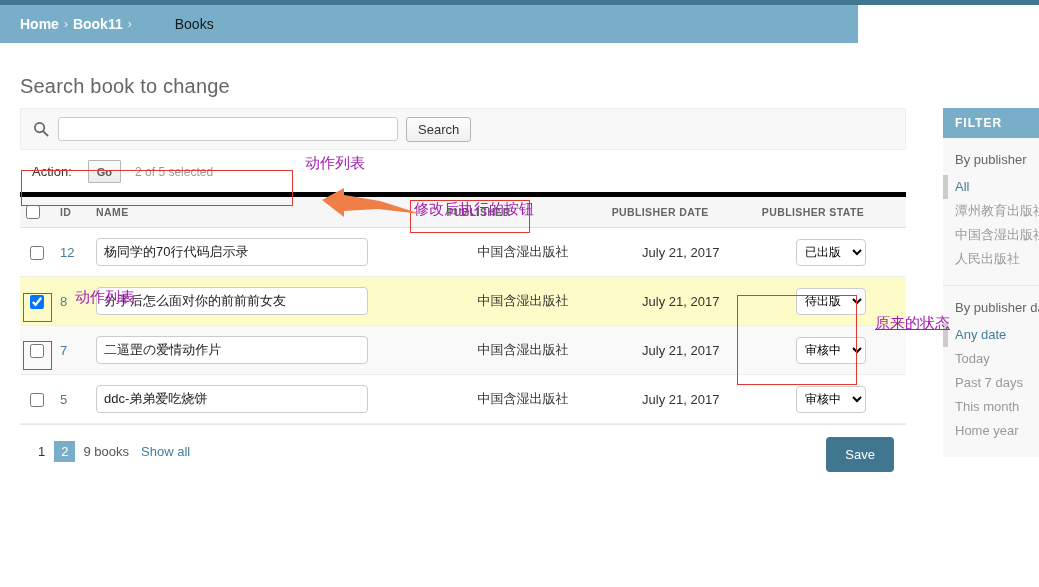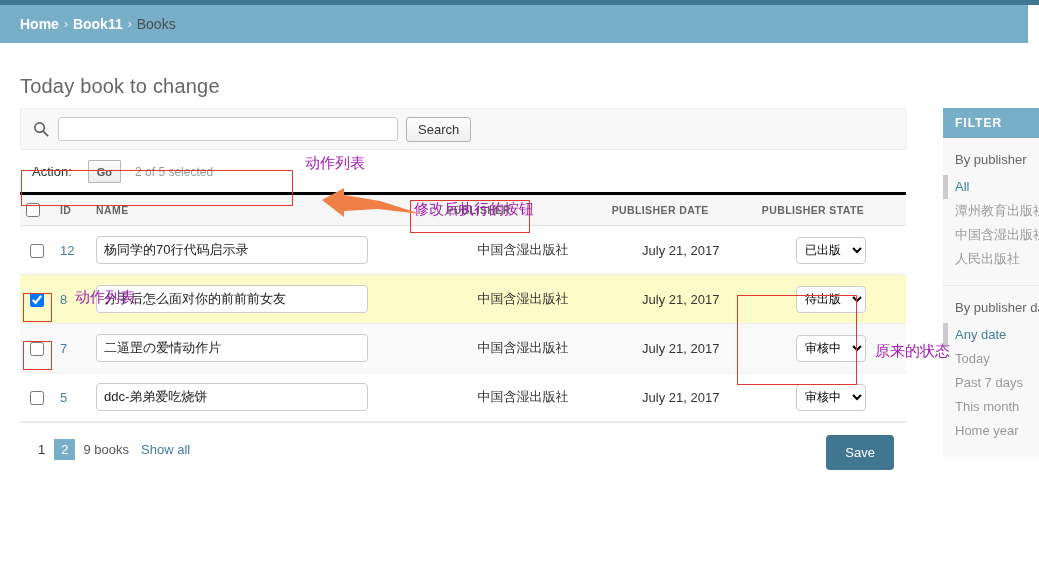--- a/index.html
+++ b/index.html
@@ -19,30 +19,30 @@
     overflow: hidden;
     background: #fff;
   }
 
   
   .topstrip {
     position: absolute; left: 0; top: 0; width: 1039px; height: 5px;
     background: #417690;
   }
   .breadcrumbs {
-    position: absolute; left: 0; top: 5px; width: 1028px; height: 38px;
+    position: absolute; left: 0; top: 5px; width: 858px; height: 38px;
     background: #79aec8;
     color: #ffffff;
     font-size: 14px;
     padding: 0 20px;
     display: flex; align-items: center;
   }
   .bc-link { color: #ffffff; font-weight: bold; text-decoration: none; }
   .bc-sep  { color: #ffffff; margin: 0 5px; font-size: 12px; opacity: .85; }
-  .bc-cur  { color: #404040; font-weight: normal; opacity: .85; }
+  .bc-cur  { color: #000000; font-weight: normal; opacity: .85; margin-left: 38px; }
 
   
   .page-title {
     position: absolute; left: 20px; top: 62px;
     font-size: 20px; font-weight: normal; color: #666;
     letter-spacing: .2px;
   }
 
   
   .content {
@@ -110,21 +110,21 @@
 
   
   table.results {
     width: 886px;
     border-collapse: collapse;
     background: #fff;
     table-layout: fixed;
   }
   table.results thead th {
     background: #f6f6f6;
-    border-top: 3px solid #000000;
+    border-top: 5px solid #000000;
     border-bottom: 1px solid #e0e0e0;
     font-size: 10.5px;
     font-weight: bold;
     letter-spacing: .4px;
     color: #666;
     text-transform: uppercase;
     padding: 8px 6px;
     text-align: left;
     vertical-align: middle;
     height: 30px;
@@ -257,21 +257,21 @@
   <div class="topstrip"></div>
 
   <div class="breadcrumbs">
     <a class="bc-link" href="#">Home</a>
     <span class="bc-sep">›</span>
     <a class="bc-link" href="#">Book11</a>
     <span class="bc-sep">›</span>
     <span class="bc-cur">Books</span>
   </div>
 
-  <h1 class="page-title">Today book to change</h1>
+  <h1 class="page-title">Search book to change</h1>
 
   <div class="content">
 
     <div class="toolbar">
       <svg class="search-icon" viewBox="0 0 16 16">
         <circle cx="6.6" cy="6.6" r="4.7" fill="none" stroke="#333" stroke-width="1.7"></circle>
         <line x1="10.1" y1="10.1" x2="14.6" y2="14.6" stroke="#333" stroke-width="1.9" stroke-linecap="round"></line>
       </svg>
       <input class="search-input" type="text" placeholder="" style="">
       <button class="search-btn">Search</button>
@@ -370,19 +370,19 @@
 
   <div class="box" style="left:21px; top:170px; width:272px; height:36px;"></div>
   <div class="box" style="left:410px; top:200px; width:120px; height:33px;"></div>
   <div class="box" style="left:23px; top:293px; width:29px; height:29px;"></div>
   <div class="box" style="left:23px; top:341px; width:29px; height:29px;"></div>
   <div class="box" style="left:737px; top:295px; width:120px; height:90px;"></div>
 
   <div class="anno" style="left:305px; top:154px;">动作列表</div>
   <div class="anno" style="left:414px; top:200px;">修改后执行的按钮</div>
   <div class="anno" style="left:75px;  top:288px;">动作列表</div>
-  <div class="anno" style="left:875px; top:342px;">原来的状态</div>
+  <div class="anno" style="left:875px; top:314px;text-decoration:underline;">原来的状态</div>
 
   <svg class="arrow" style="left:318px; top:184px;" width="105" height="40" viewBox="0 0 105 40">
     <path d="M4,16 L26,4 L26,11 L62,17 L103,30 L60,25 L26,27 L26,33 Z" fill="#f07f47"></path>
   </svg>
 
 </div>
 
 </body></html>

